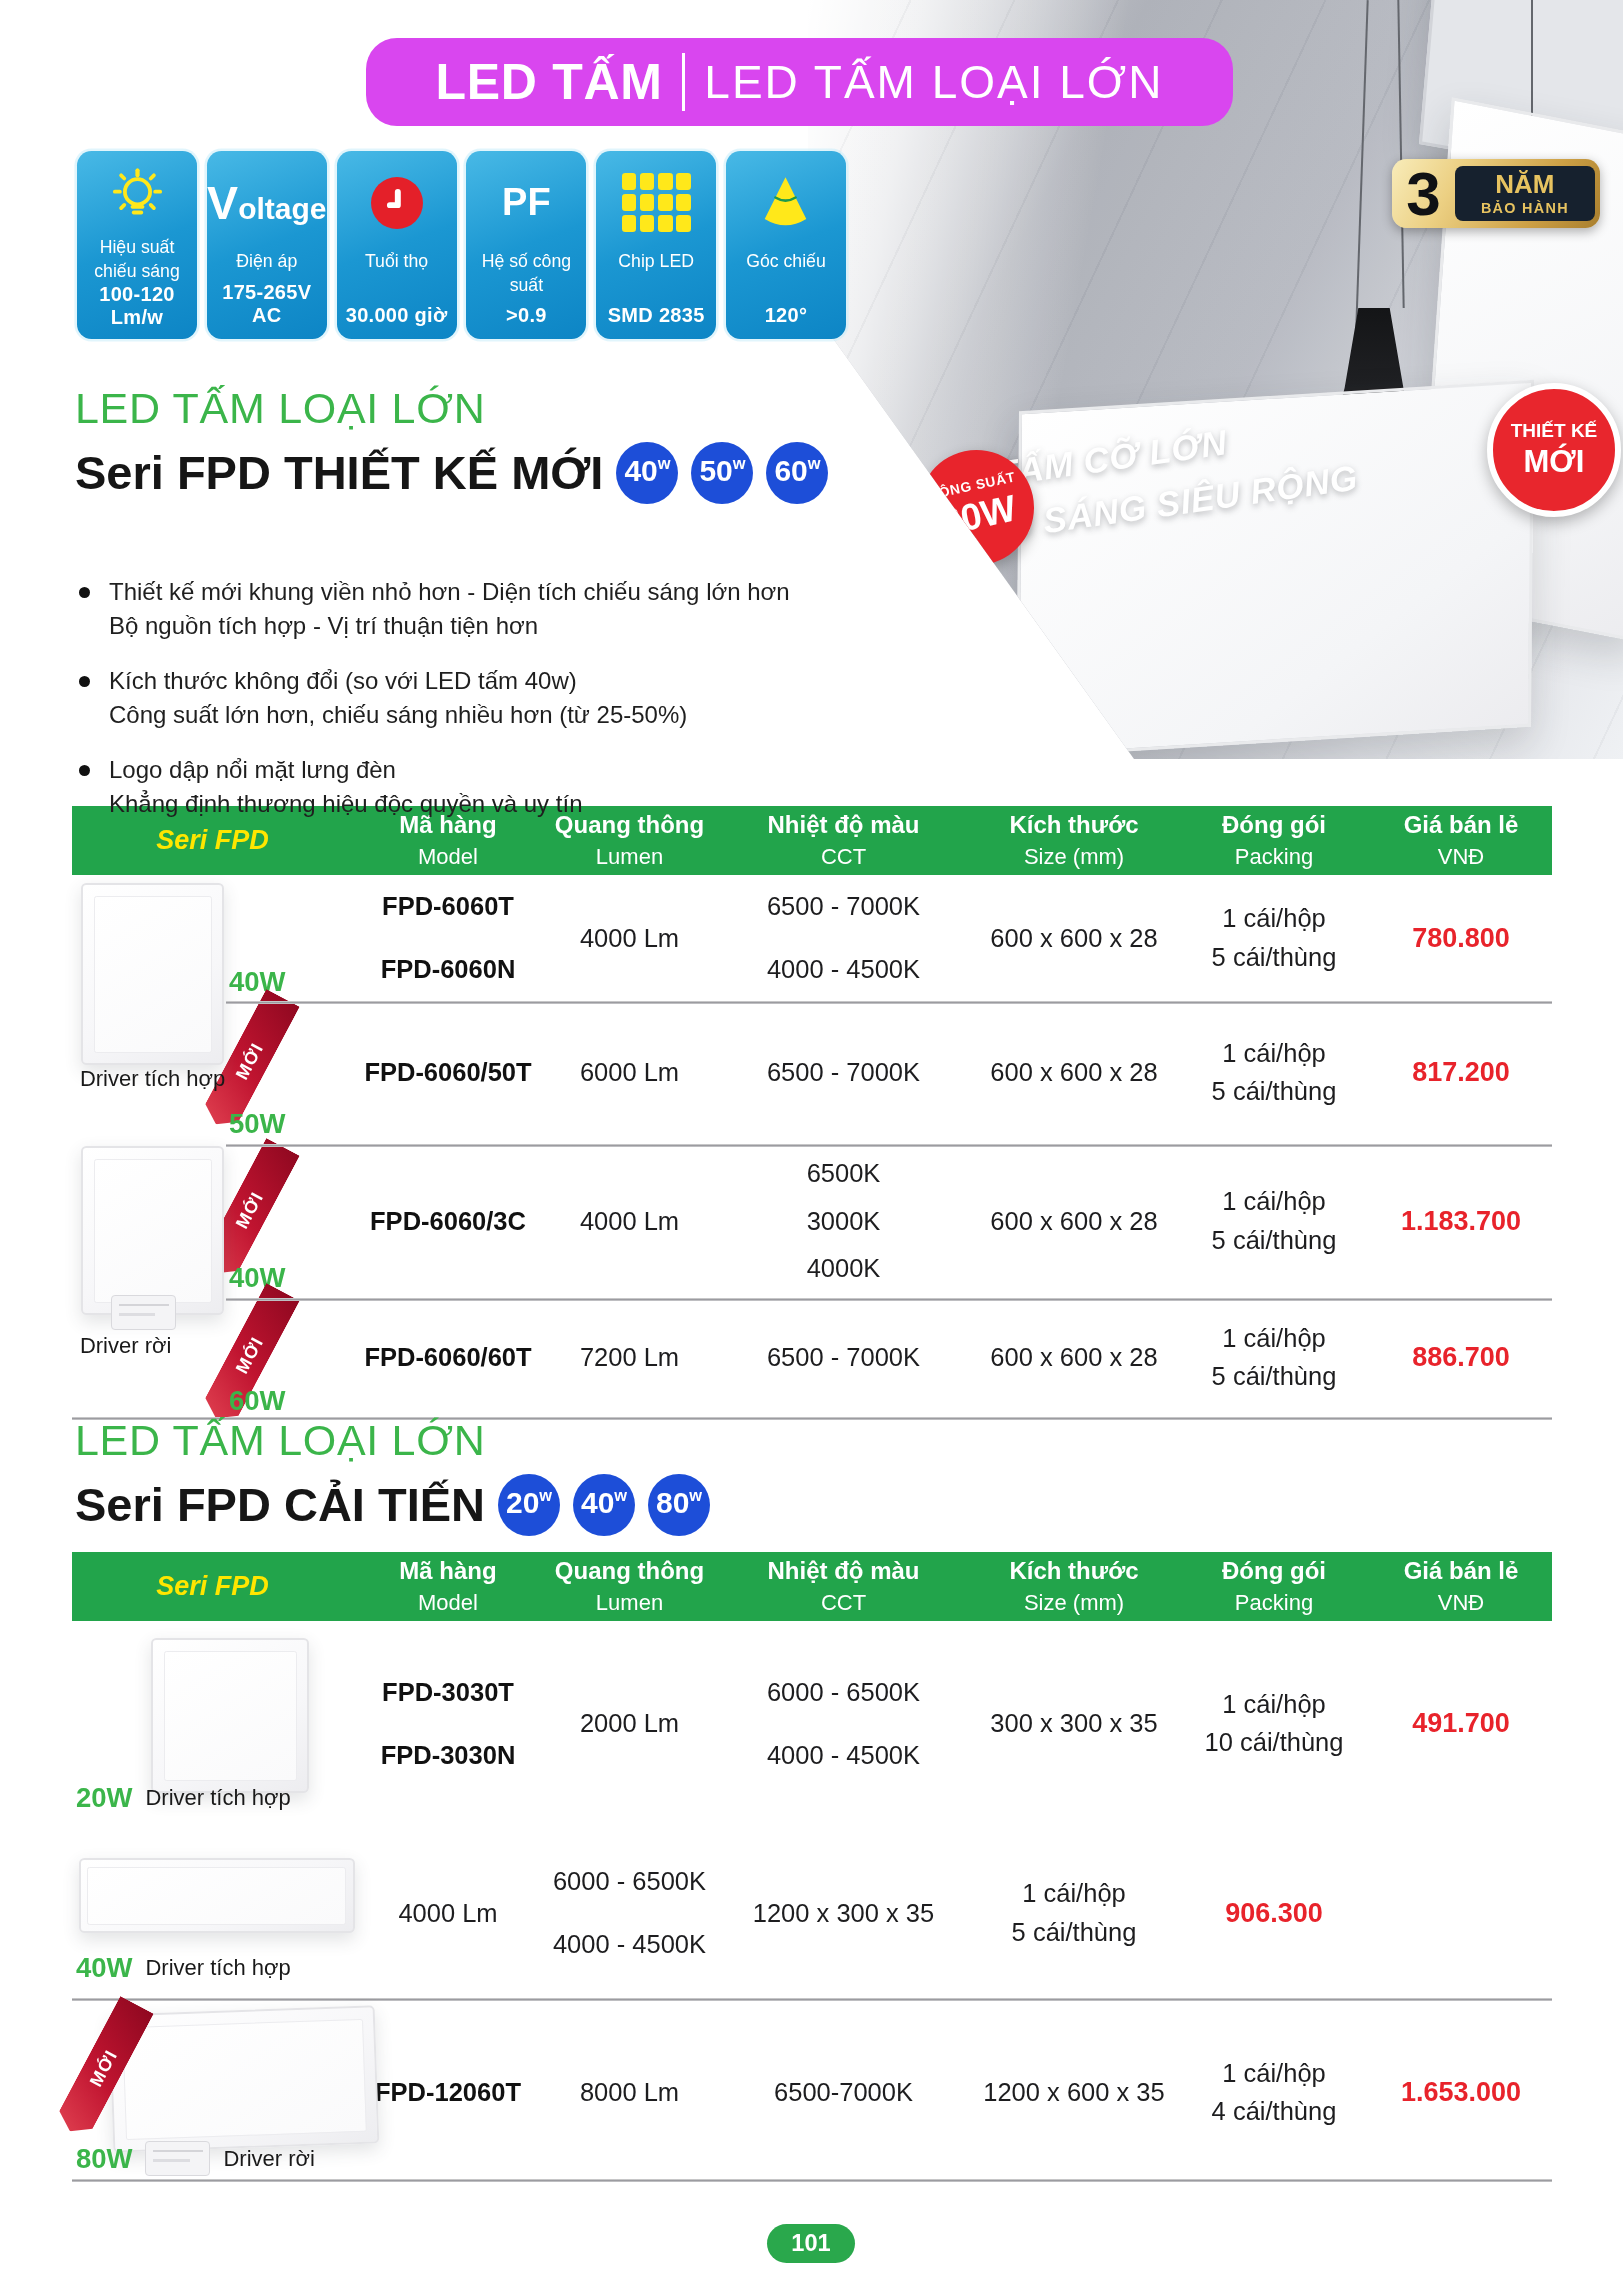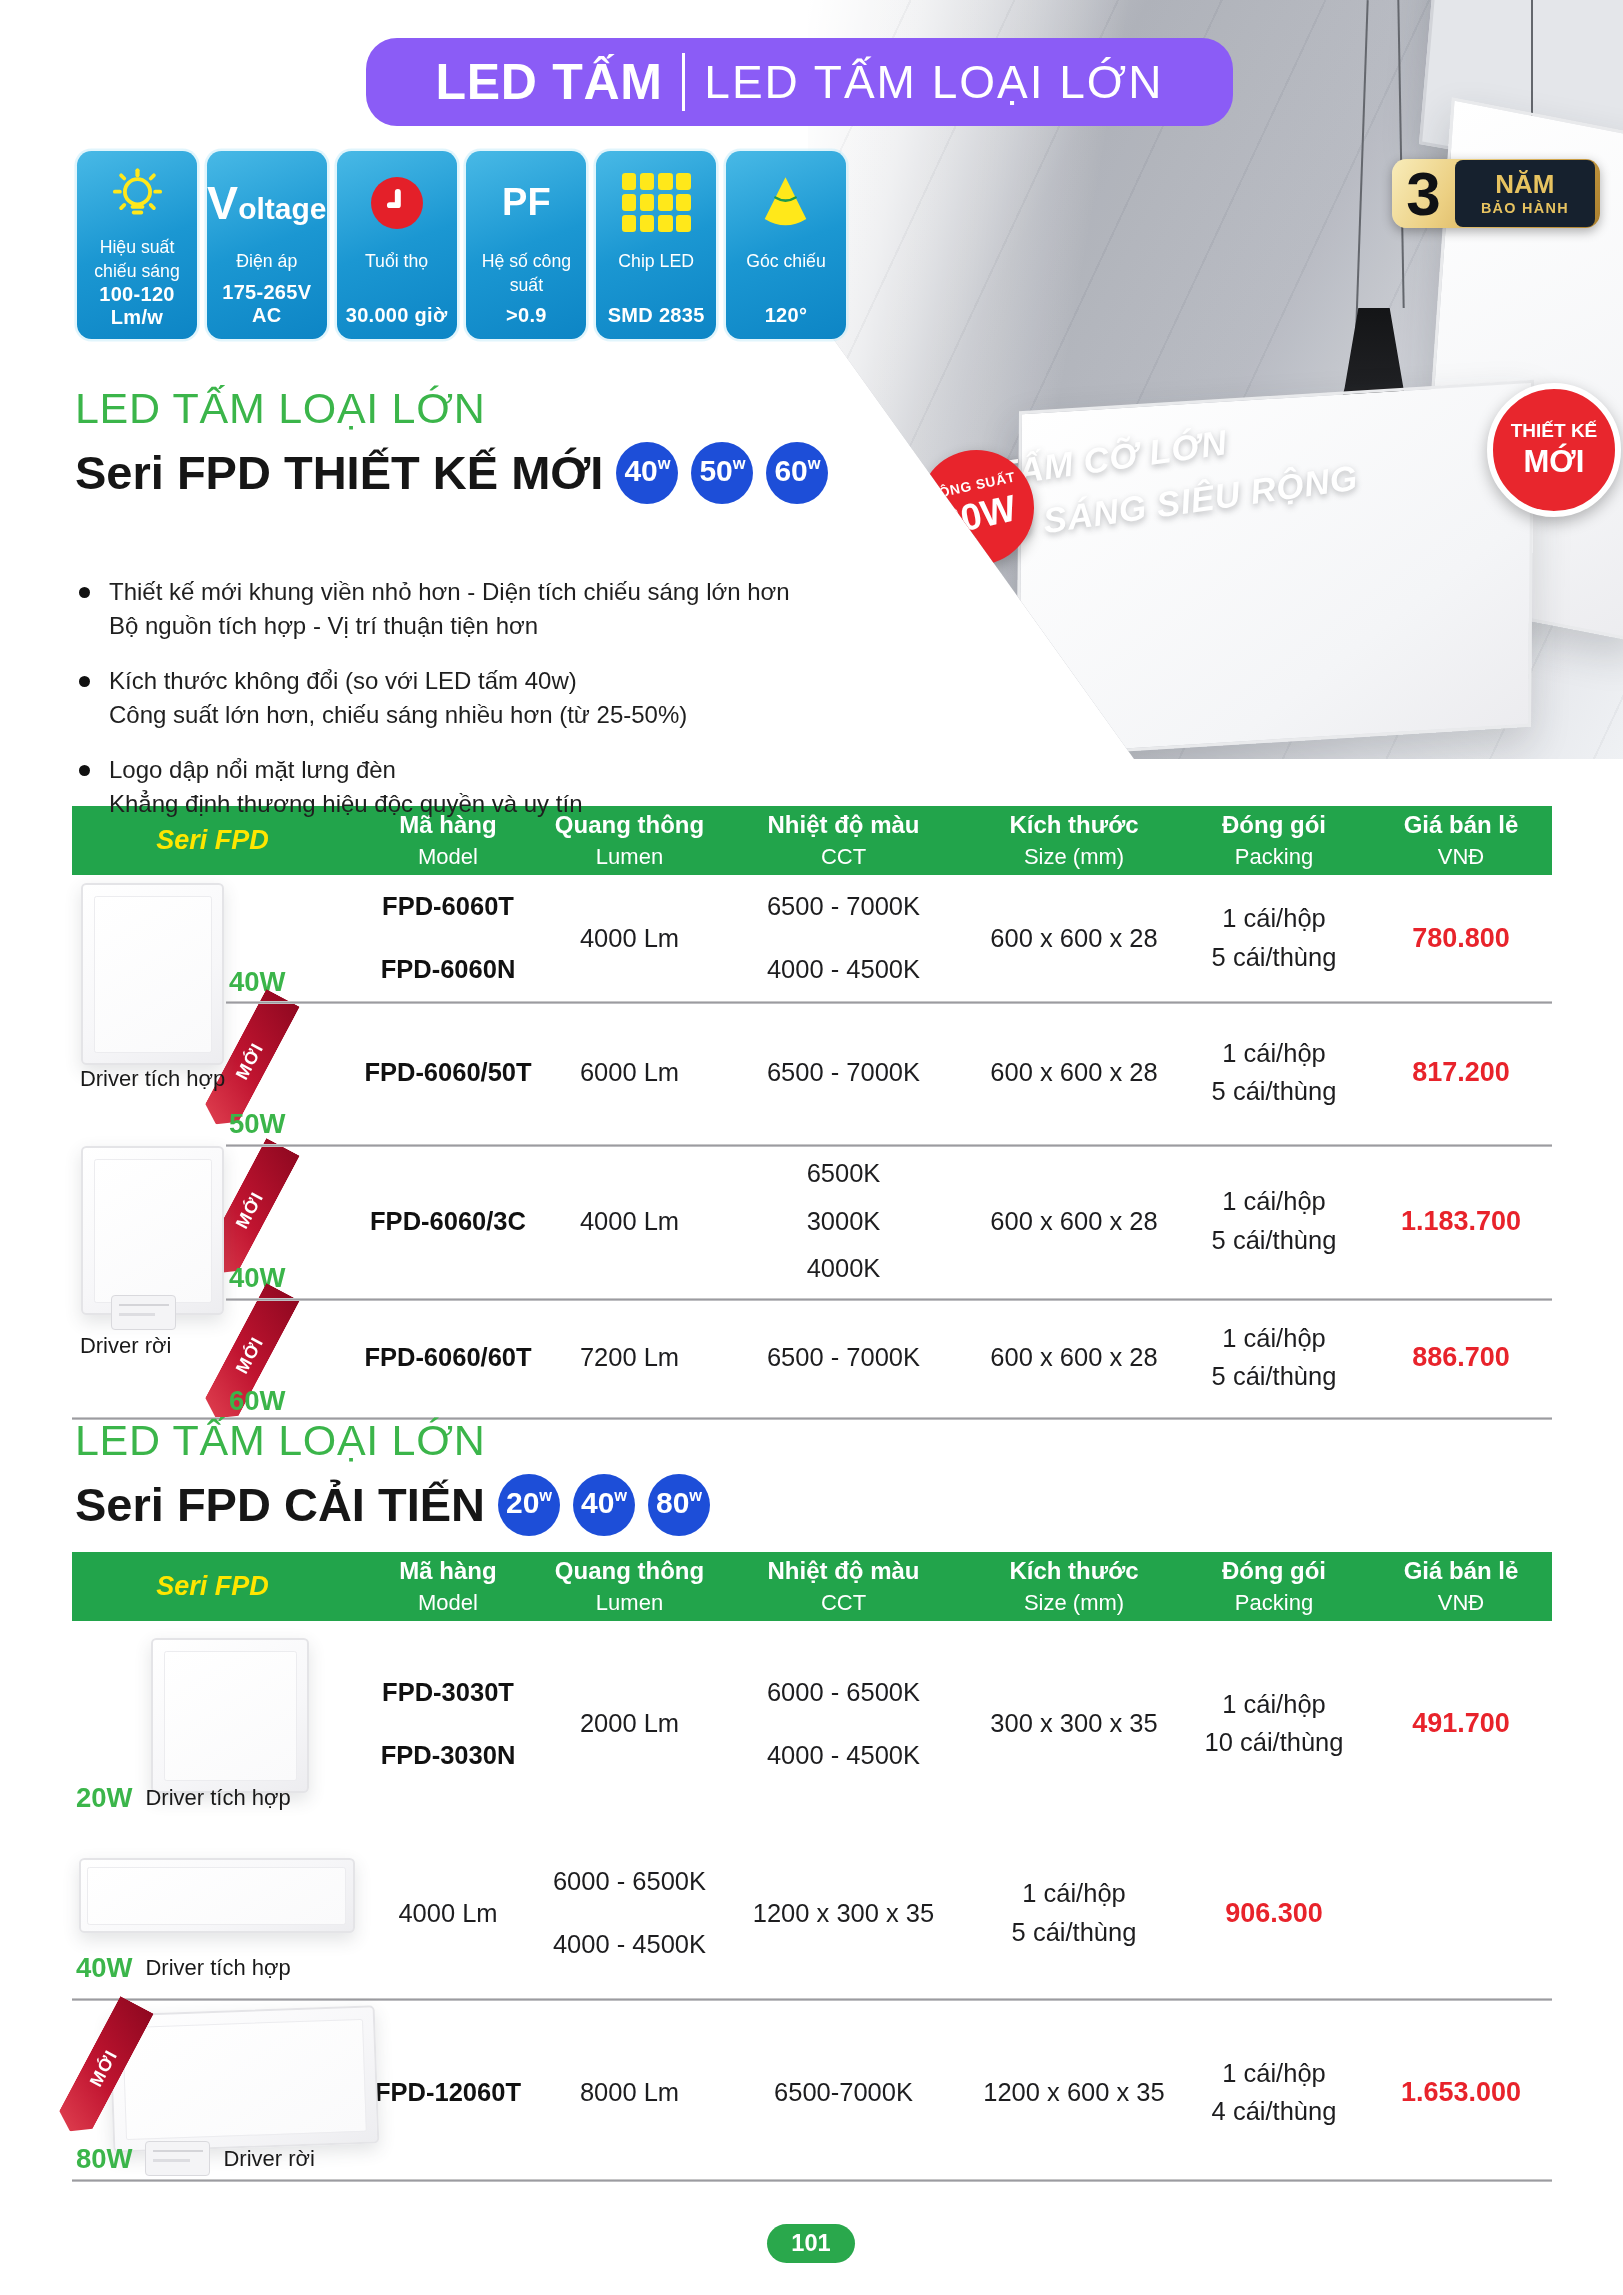--- a/index.html
+++ b/index.html
@@ -23,29 +23,29 @@
   .panel.front{left:209px;top:396px;width:510px;height:340px;transform:rotate(-3.5deg) skewX(-4deg);}
   .hero-caption{position:absolute;left:108px;top:429px;transform:rotate(-8deg);color:#ffffff;font-weight:800;font-style:italic;font-size:35px;line-height:1.5;letter-spacing:0.7px;text-shadow:0 2.6px 6.5px rgba(60,64,70,.35);white-space:nowrap;z-index:4;}
   .power-badge{position:absolute;left:111px;top:450px;width:115px;height:115px;border-radius:50%;background:#e8242c;color:#fff;display:flex;flex-direction:column;align-items:center;justify-content:center;transform:rotate(-12deg);box-shadow:0 5.2px 13px rgba(0,0,0,.25);z-index:5;}
   .power-badge .s{font-size:13.7px;font-weight:700;letter-spacing:0.7px;}
   .power-badge .b{font-size:37px;font-weight:900;margin-top:1.3px;}
   .design-badge{position:absolute;left:679px;top:383px;width:122px;height:122px;border-radius:50%;background:#e8262d;border:6.5px solid #ffffff;box-shadow:0 5.2px 14.4px rgba(0,0,0,.28);color:#fff;display:flex;flex-direction:column;align-items:center;justify-content:center;z-index:5;}
   .design-badge .s{font-size:19px;font-weight:800;}
   .design-badge .b{font-size:31px;font-weight:900;margin-top:1.3px;}
 
   
-  .header-pill{position:absolute;left:366px;top:38px;width:867px;height:88px;border-radius:31px;background:#8b5cf6;display:flex;align-items:center;justify-content:center;gap:19.6px;z-index:10;color:#fff;}
+  .header-pill{position:absolute;left:366px;top:38px;width:867px;height:88px;border-radius:31px;background:#d946ef;display:flex;align-items:center;justify-content:center;gap:19.6px;z-index:10;color:#fff;}
   .header-pill .brand{font-size:50px;font-weight:800;letter-spacing:0.7px;}
   .header-pill .bar{width:2.6px;height:58px;background:#ffffff;}
   .header-pill .ptitle{font-size:46px;font-weight:300;letter-spacing:2px;}
 
   
   .warranty{position:absolute;left:1392px;top:159px;width:208px;height:69px;border-radius:14.4px;background:linear-gradient(120deg,#f8ecba 0%,#ecd083 30%,#cda045 70%,#a97f2e 100%);display:flex;align-items:center;z-index:11;box-shadow:0 3.9px 10.5px rgba(0,0,0,.3);}
   .warranty .w3{width:63px;text-align:center;font-size:62px;font-weight:900;color:#101114;line-height:1;}
-  .warranty .wbox{flex:1;margin:4.6px 5.2px 4.6px 0;height:67px;background:#16212e;border-radius:7.9px;display:flex;flex-direction:column;align-items:center;justify-content:center;color:#e7c360;}
+  .warranty .wbox{flex:1;margin:4.6px 5.2px 4.6px 0;height:55px;background:#16212e;border-radius:7.9px;display:flex;flex-direction:column;align-items:center;justify-content:center;color:#e7c360;}
   .warranty .wu{font-size:26px;font-weight:800;line-height:1;}
   .warranty .wt{font-size:14.4px;font-weight:700;letter-spacing:1.3px;margin-top:2.6px;}
 
   
   .spec-row{position:absolute;left:77px;top:151px;display:flex;gap:9.8px;z-index:9;}
   .spec-card{width:120px;height:188px;border-radius:14.4px;color:#fff;
     background:linear-gradient(160deg,#48b9e6 0%,#1b97d2 50%,#0d85c5 100%);
     box-shadow:0 0 0 2.6px rgba(200,236,250,.55);
     display:flex;flex-direction:column;align-items:center;padding:13px 6.5px 11.8px;box-sizing:border-box;}
   .spec-icon{height:77px;display:flex;align-items:center;justify-content:center;}

